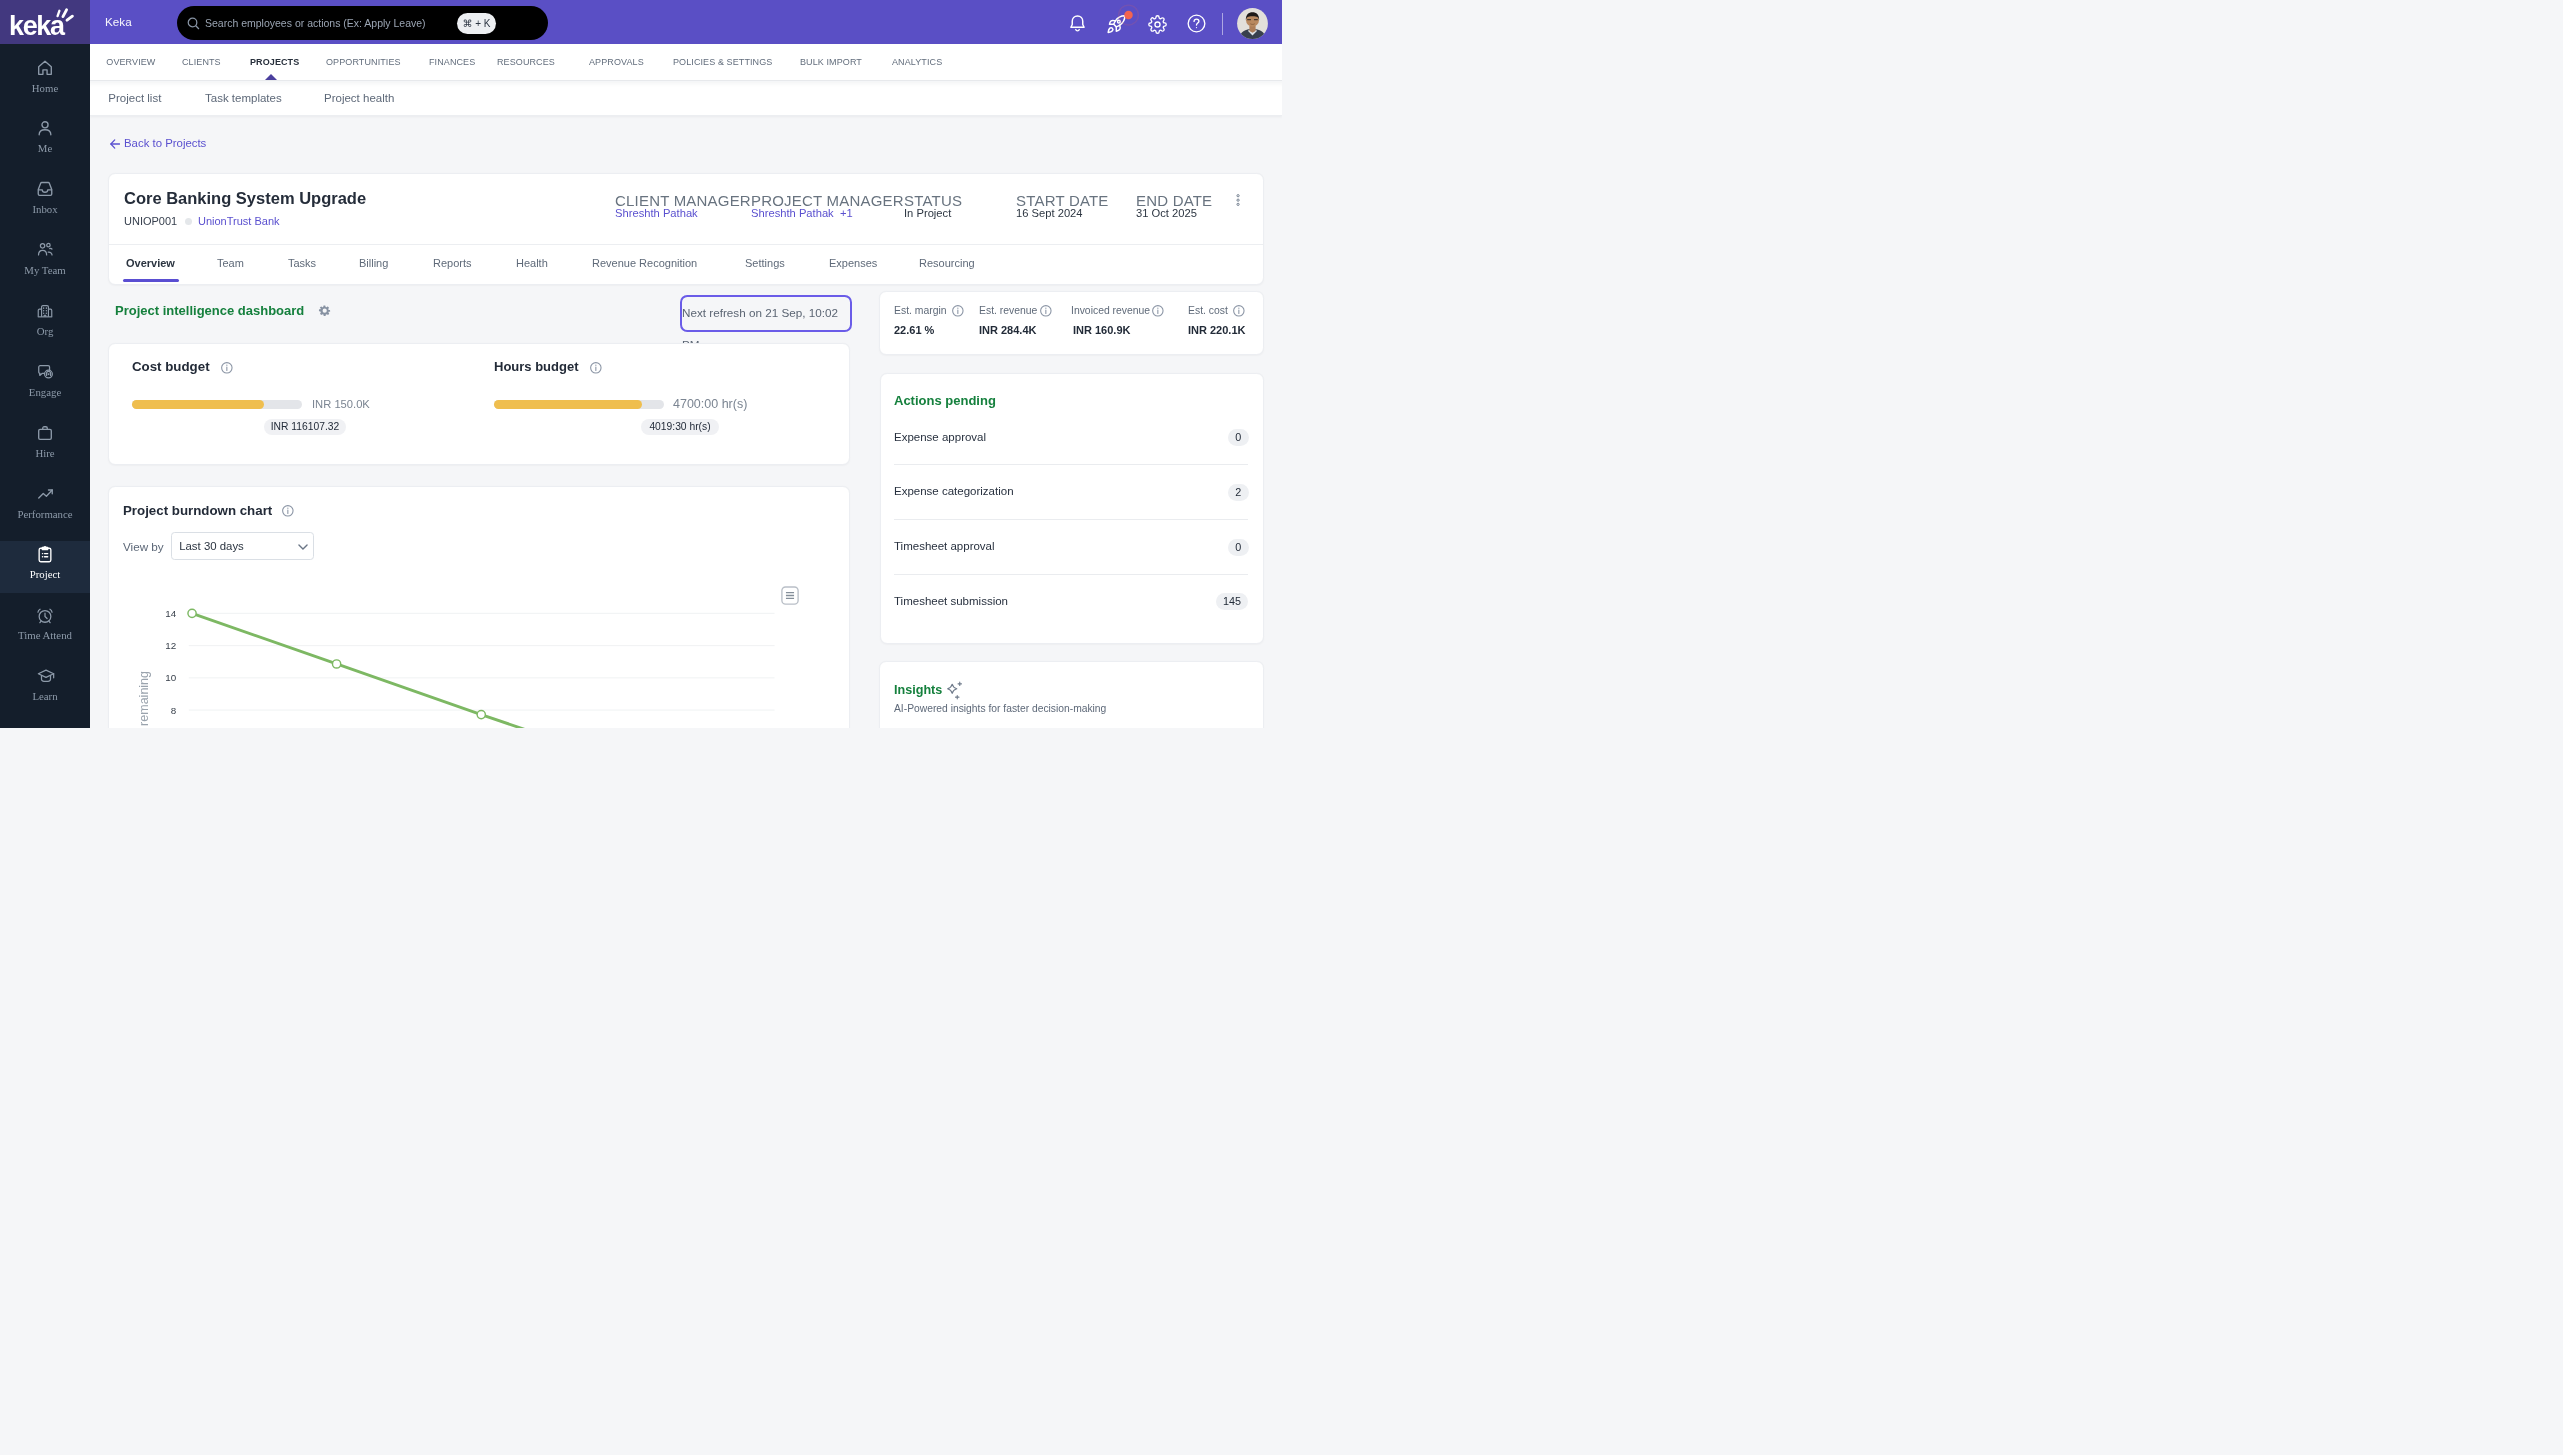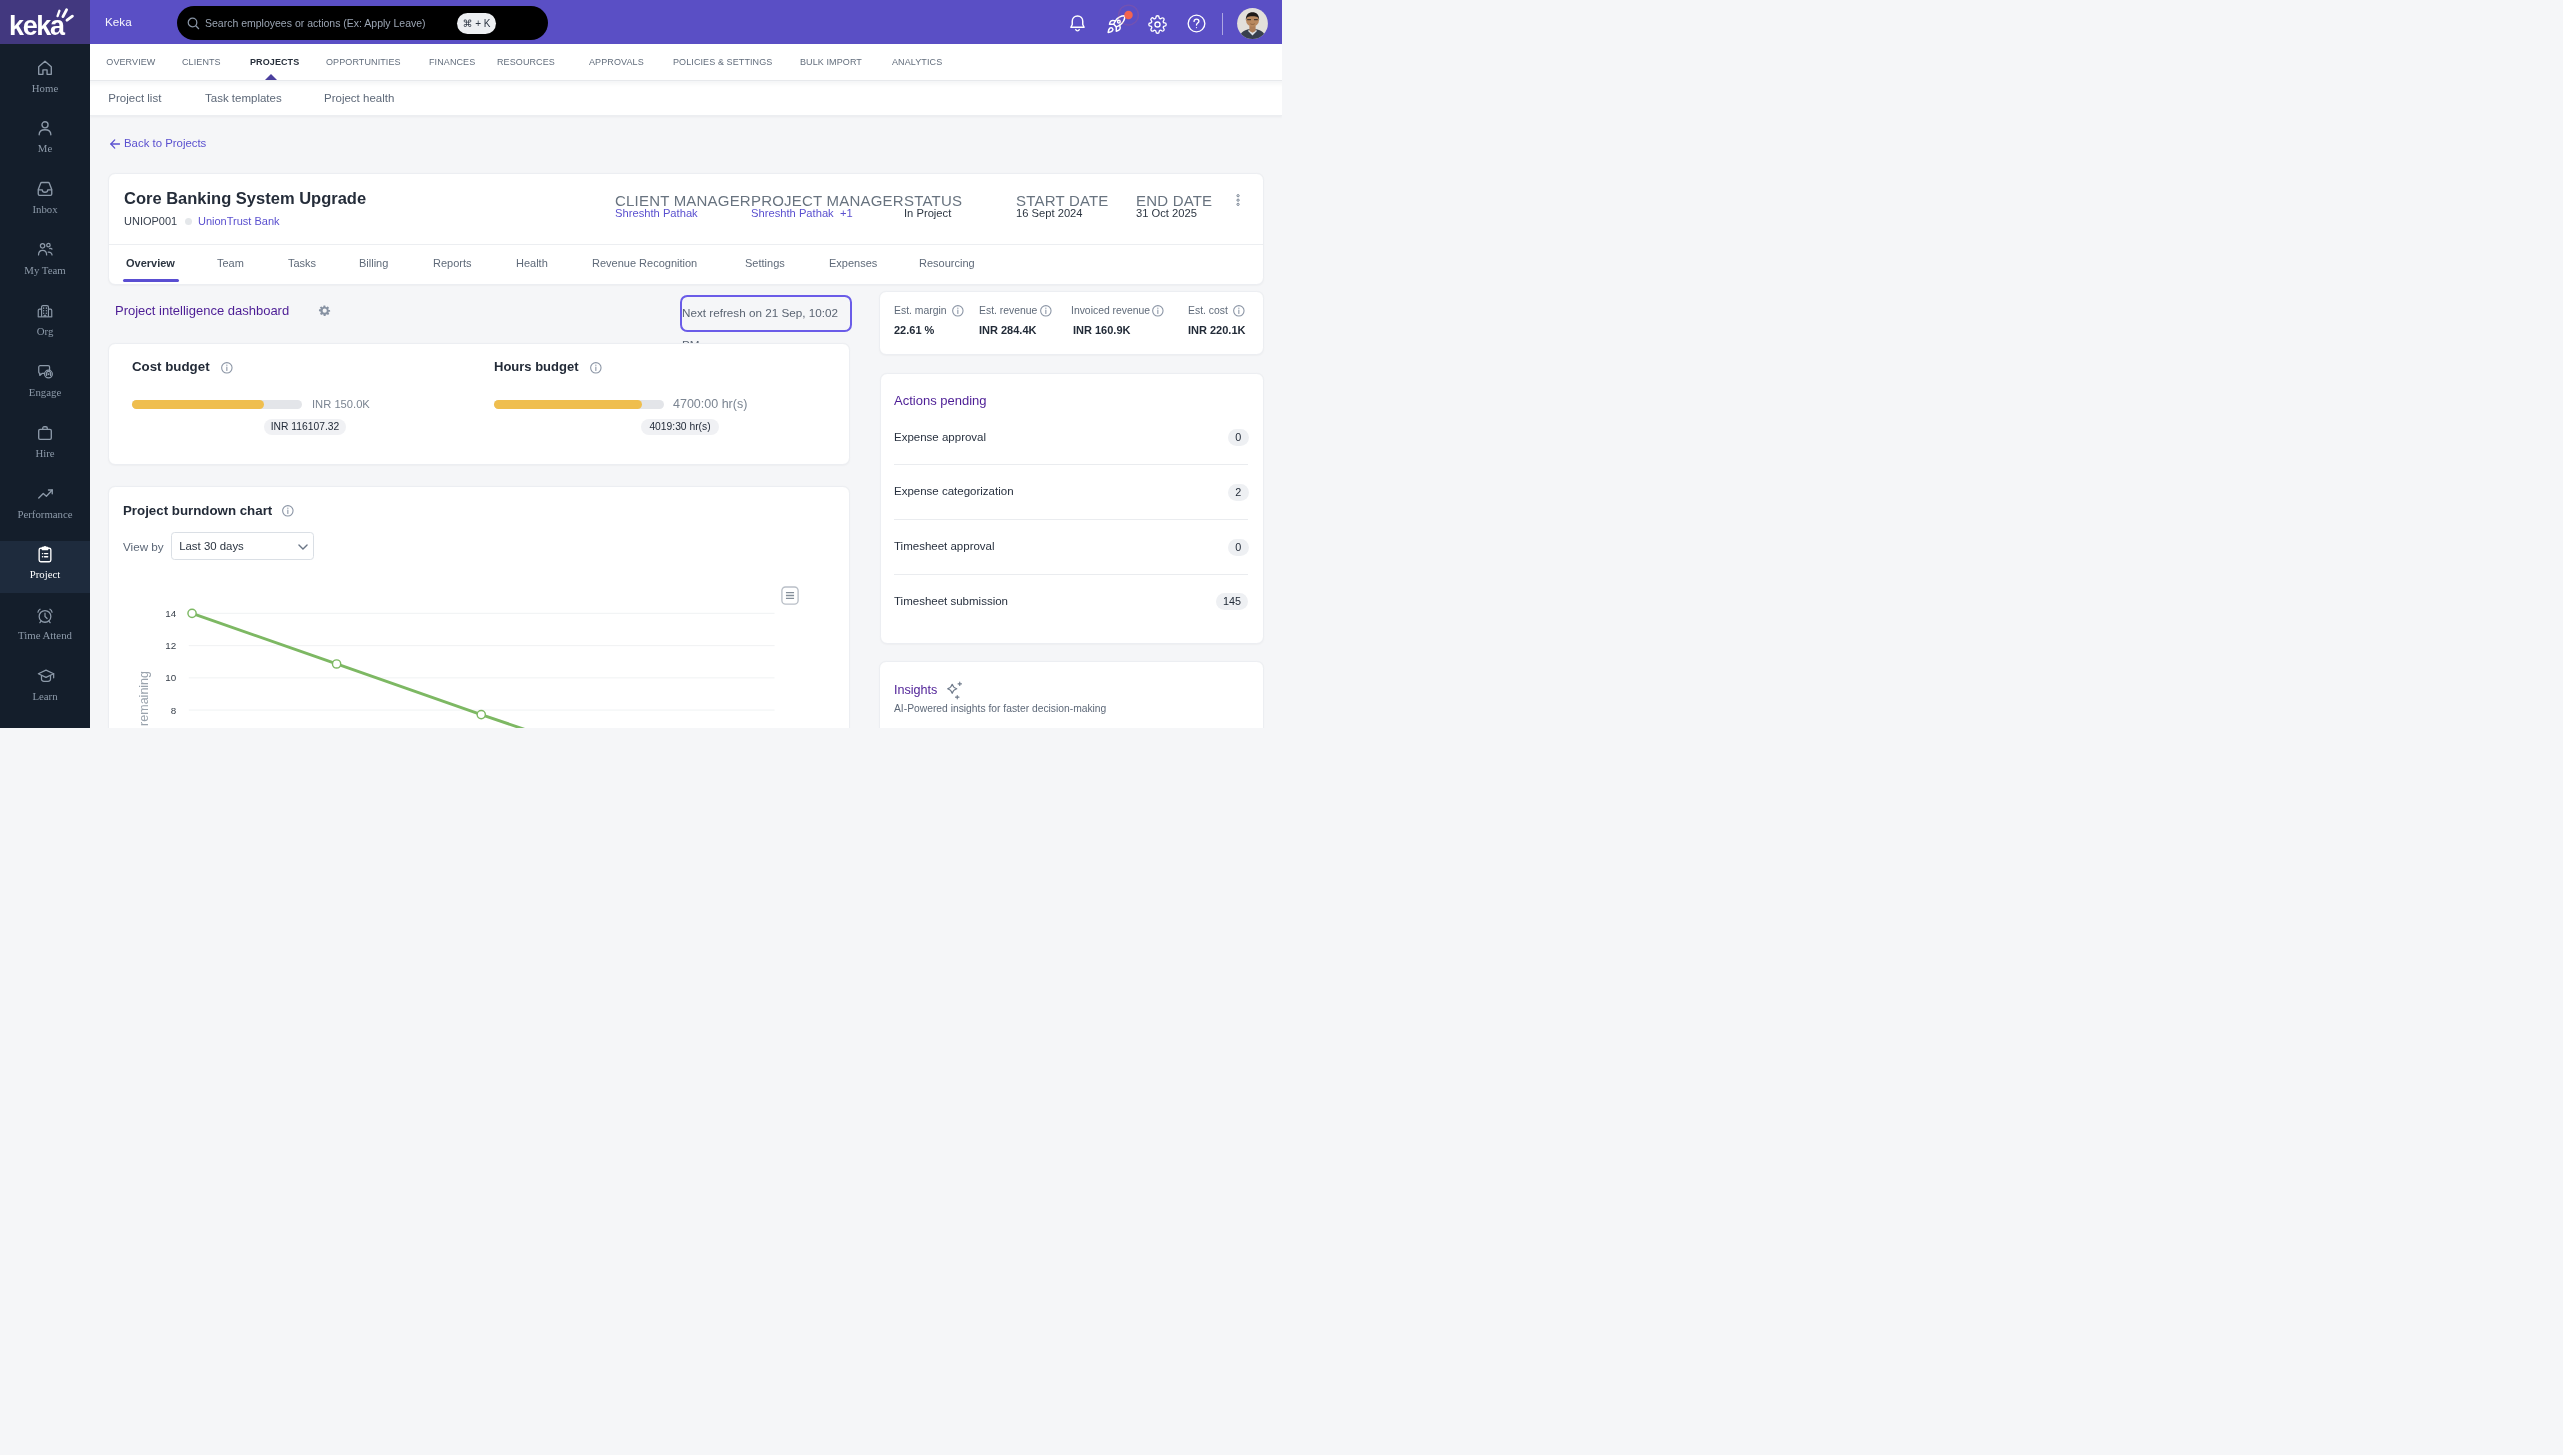--- a/index.html
+++ b/index.html
@@ -41,21 +41,21 @@
 
 
 .mlabel { position:absolute; font-size:15px; letter-spacing:0.2px; color:#68737f; white-space:nowrap; }
 .mval { position:absolute; font-size:11.2px; color:#2d3642; white-space:nowrap; height:13.4px; line-height:13.4px; }
 .purple { color:#5a50cf; }
 
 .tab { position:absolute; top:257px; font-size:11px; color:#5f6a79; white-space:nowrap; height:13.4px; line-height:13.4px; }
 .tabactive { color:#2b3440; font-weight:700; font-size:11px; }
 
 
-.h2 { position:absolute; font-size:13px; font-weight:400; color:#4c1d95; white-space:nowrap; height:16px; line-height:16px; }
+.h2 { position:absolute; font-size:13px; font-weight:700; color:#15803d; white-space:nowrap; height:16px; line-height:16px; }
 .h3 { position:absolute; font-size:13.3px; font-weight:700; color:#232b38; white-space:nowrap; height:16px; line-height:16px; }
 
 #refresh { position:absolute; left:680px; top:295px; width:172px; height:37px; border:2.2px solid #6a5ce8; border-radius:7.2px; font-size:11.7px; color:#5b6573; text-align:left; line-height:32px; }
 
 
 .slabel { position:absolute; font-size:10.4px; color:#5f6a79; white-space:nowrap; height:12.5px; line-height:12.5px; }
 .sval { position:absolute; font-size:11px; font-weight:700; color:#222b38; white-space:nowrap; height:13.4px; line-height:13.4px; }
 
 
 .track { position:absolute; height:9px; border-radius:4.5px; background:#e3e5e9; width:170px; }

